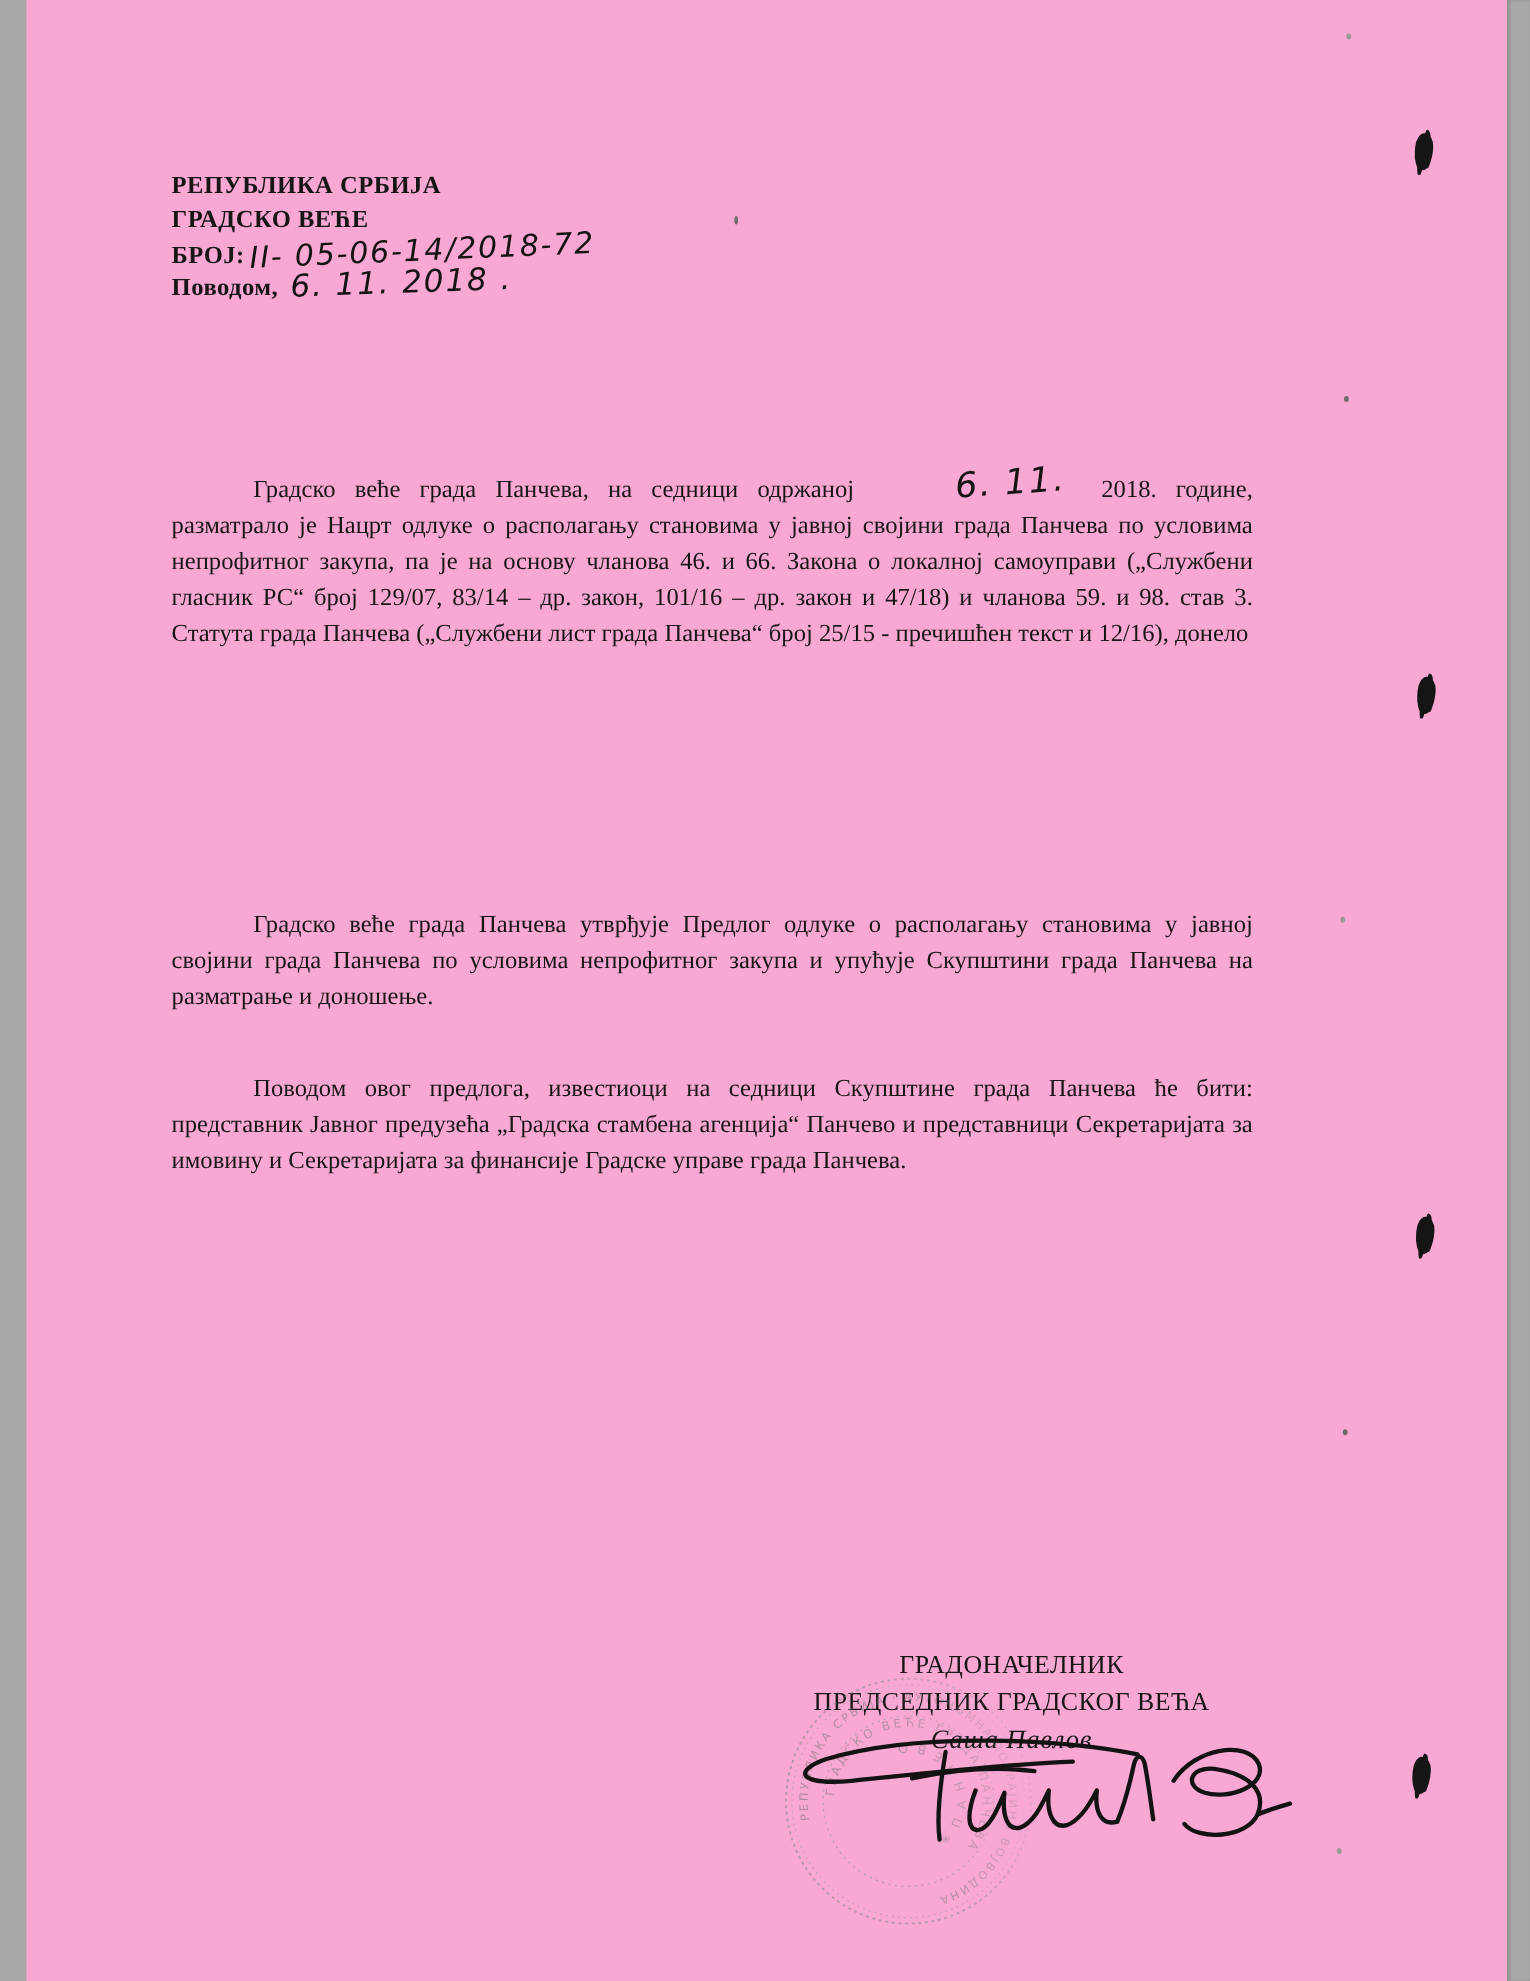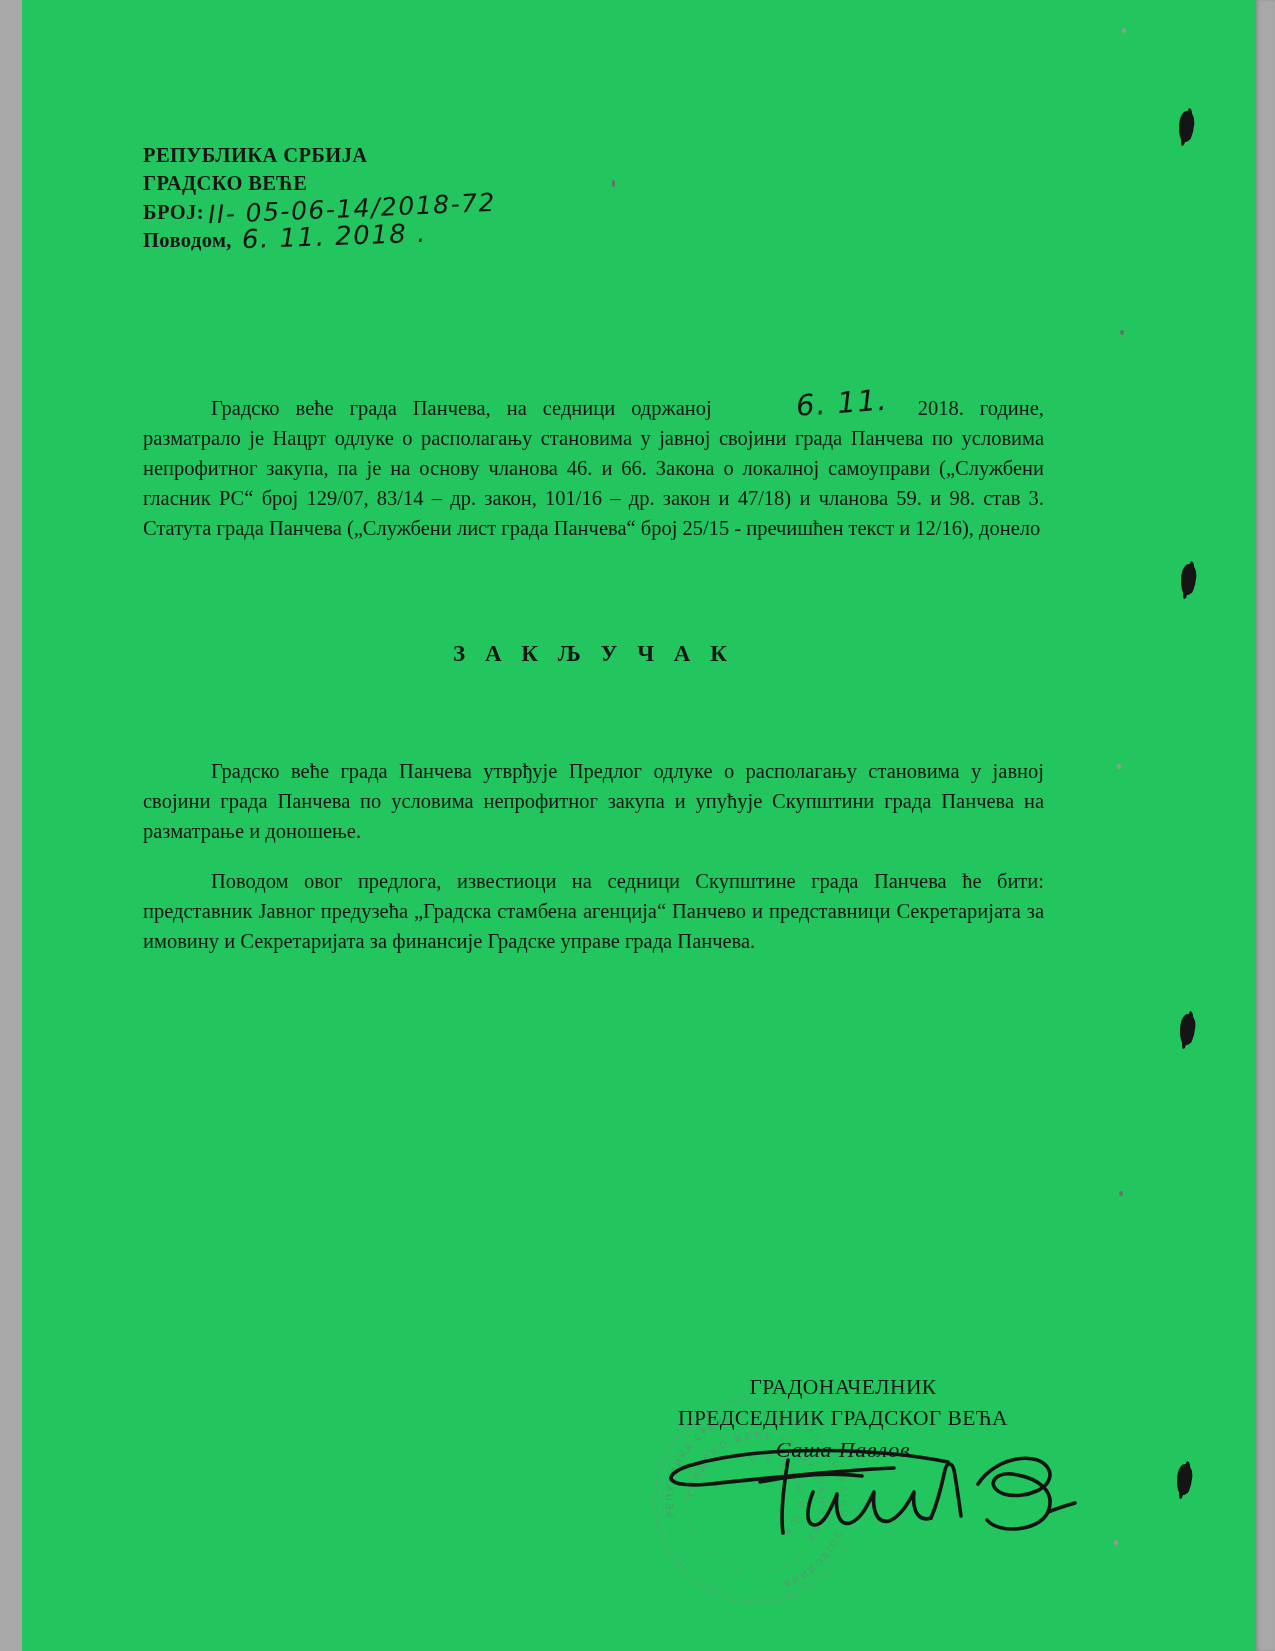--- a/index.html
+++ b/index.html
@@ -1,19 +1,19 @@
 <!DOCTYPE html>
 <html><head>
 <meta charset="utf-8">
 <style>
   html,body{margin:0;padding:0;background:#e8e8e8;}
   #page{
     position:relative;
     width:1275px;height:1651px;
-    background:#22c55e;
+    background:#f9a8d4;
     overflow:hidden;
     font-family:"Liberation Serif","DejaVu Serif",serif;
     color:#161616;
   }
   .scan-band{position:absolute;top:0;height:100%;background:#a8a8a8;}
   #band-left{left:0;width:22px;}
   #band-right{left:1256px;width:19px;box-shadow:inset 2px 0 3px #909090;}
 
   
   #letterhead{
@@ -32,21 +32,21 @@
 
   
   .para{
     position:absolute;left:143px;width:901px;
     font-size:20.5px;line-height:30px;
     text-align:justify;text-indent:68px;
   }
   #para1{top:393px;}
   #para2{top:756px;}
   #para3:{}
-  #para3{top:866px;}
+  #para3{top:892px;}
   #para4{top:1006px;}
   .hand-inline{
     font-size:29px;line-height:20px;
     display:inline-block;transform:rotate(-4deg);
     margin:0 30px 0 16px;
   }
 
   #doc-title{
     position:absolute;left:143px;top:641px;width:901px;
     text-align:center;font-weight:bold;font-size:23px;
@@ -85,21 +85,20 @@
     <div class="lh-line">РЕПУБЛИКА СРБИЈА</div>
     <div class="lh-line">ГРАДСКО ВЕЋЕ</div>
     <div class="lh-line"><span>БРОЈ:</span><span id="number-hand" class="hand">II- 05-06-14/2018-72</span></div>
     <div class="lh-line"><span>Поводом,</span><span id="date-hand" class="hand">6. 11. 2018 .</span></div>
   </div>
 
   <div class="para" id="para1">
     <span>Градско веће града Панчева, на седници одржаној</span><span class="hand hand-inline">6. 11.</span><span>2018. године, разматрало је Нацрт одлуке о располагању становима у јавној својини града Панчева по условима непрофитног закупа, па је на основу чланова 46. и 66. Закона о локалној самоуправи („Службени гласник РС“ број 129/07, 83/14 – др. закон, 101/16 – др. закон и 47/18) и чланова 59. и 98. став 3. Статута града Панчева („Службени лист града Панчева“ број 25/15 - пречишћен текст и 12/16), донело</span>
   </div>
 
-  <div id="doc-title">З А К Љ У Ч А К</div>
 
   <div class="para" id="para2">Градско веће града Панчева утврђује Предлог одлуке о располагању становима у јавној својини града Панчева по условима непрофитног закупа и упућује Скупштини града Панчева на разматрање и доношење.</div>
   <div class="para" id="para3">Поводом овог предлога, известиоци на седници Скупштине града Панчева ће бити: представник Јавног предузећа „Градска стамбена агенција“ Панчево и представници Секретаријата за имовину и Секретаријата за финансије Градске управе града Панчева.</div>
 
   <div id="sig-block">
     <div>ГРАДОНАЧЕЛНИК</div>
     <div>ПРЕДСЕДНИК ГРАДСКОГ ВЕЋА</div>
     <div id="sig-name">Саша Павлов</div>
   </div>
 

